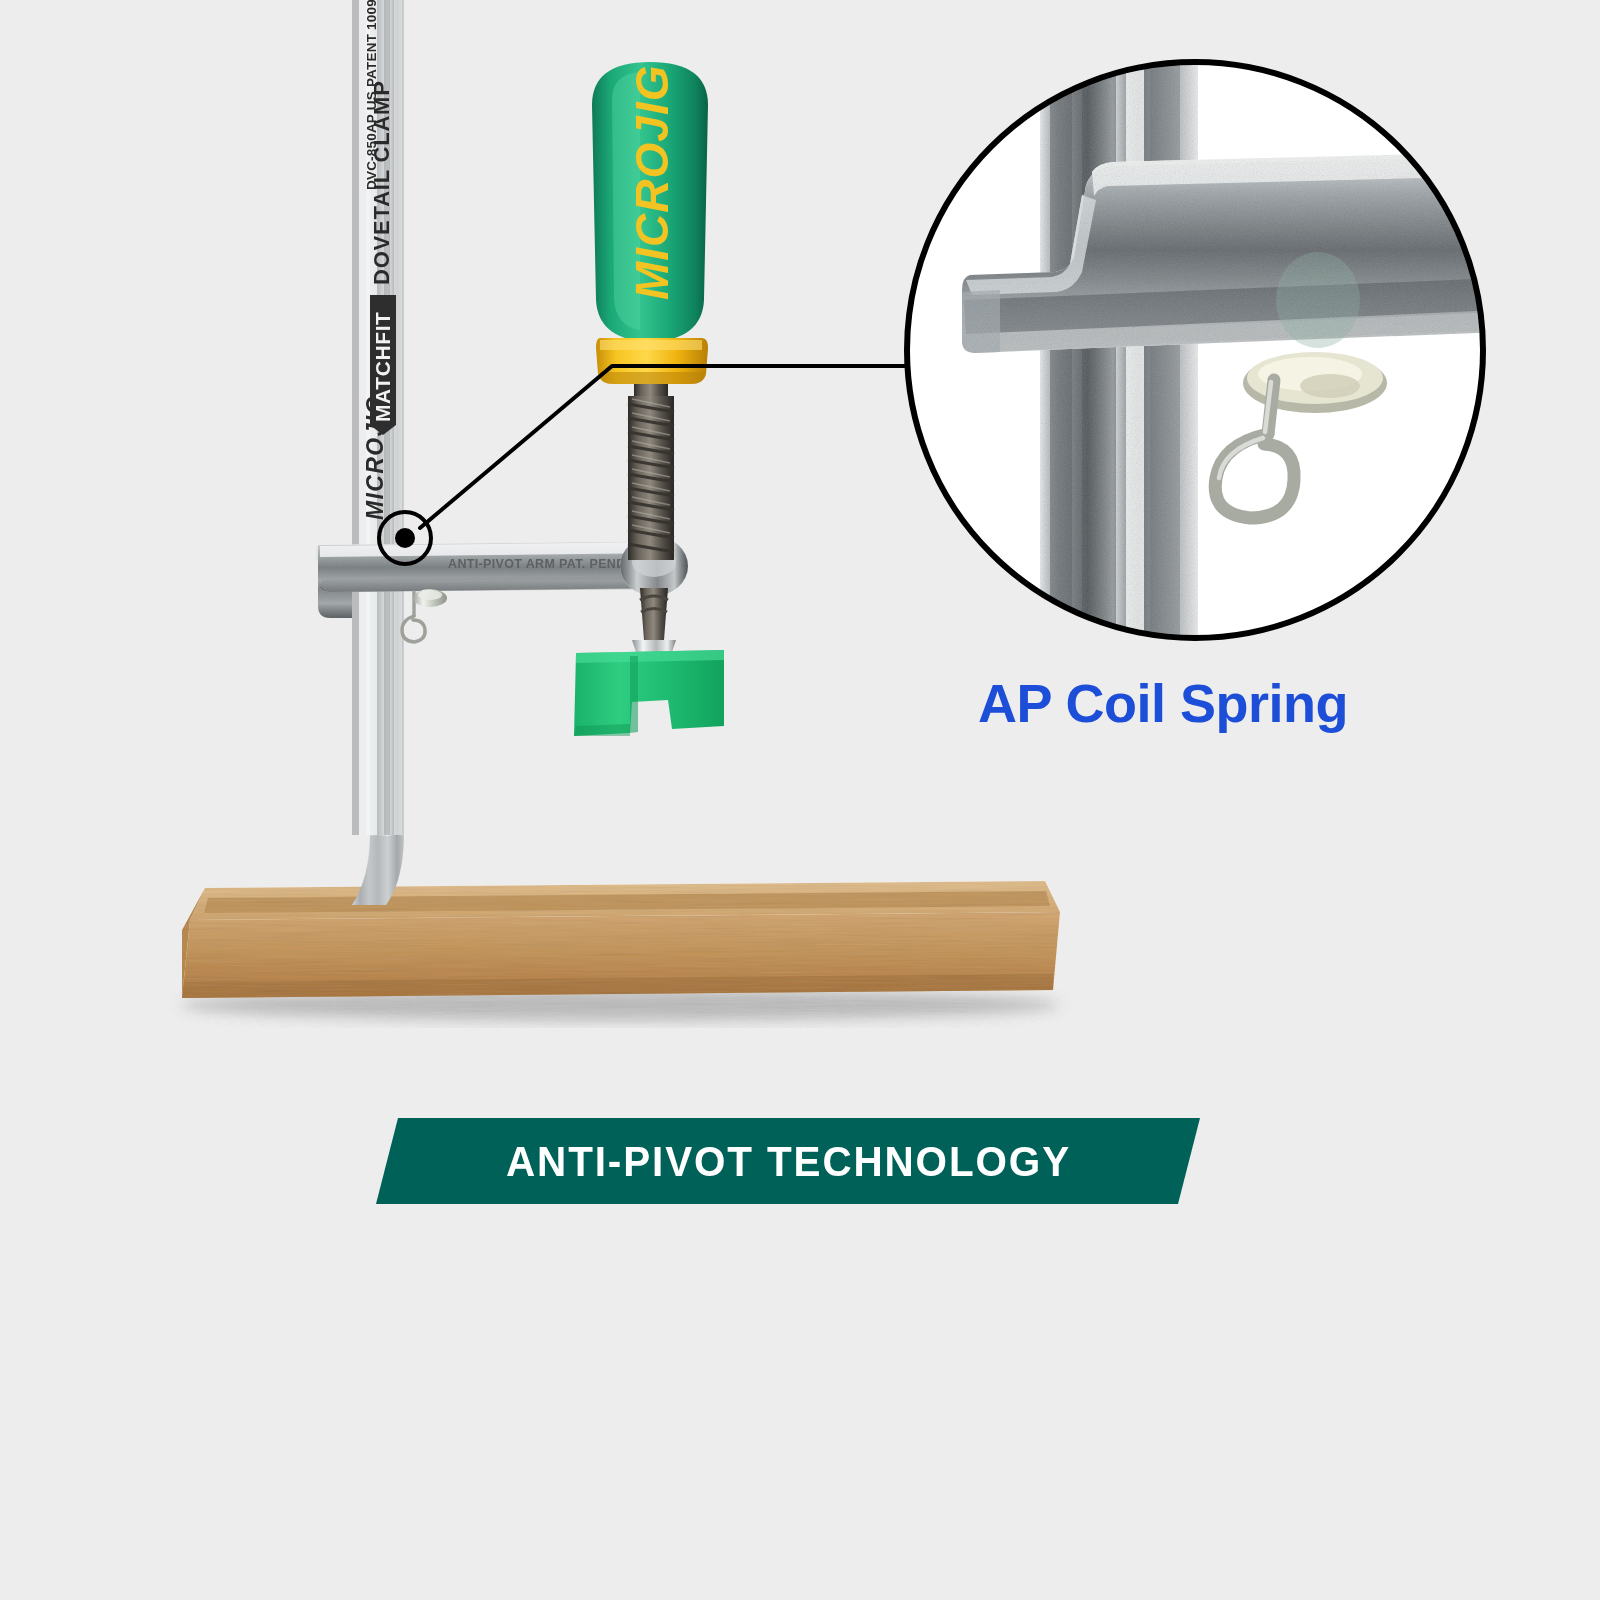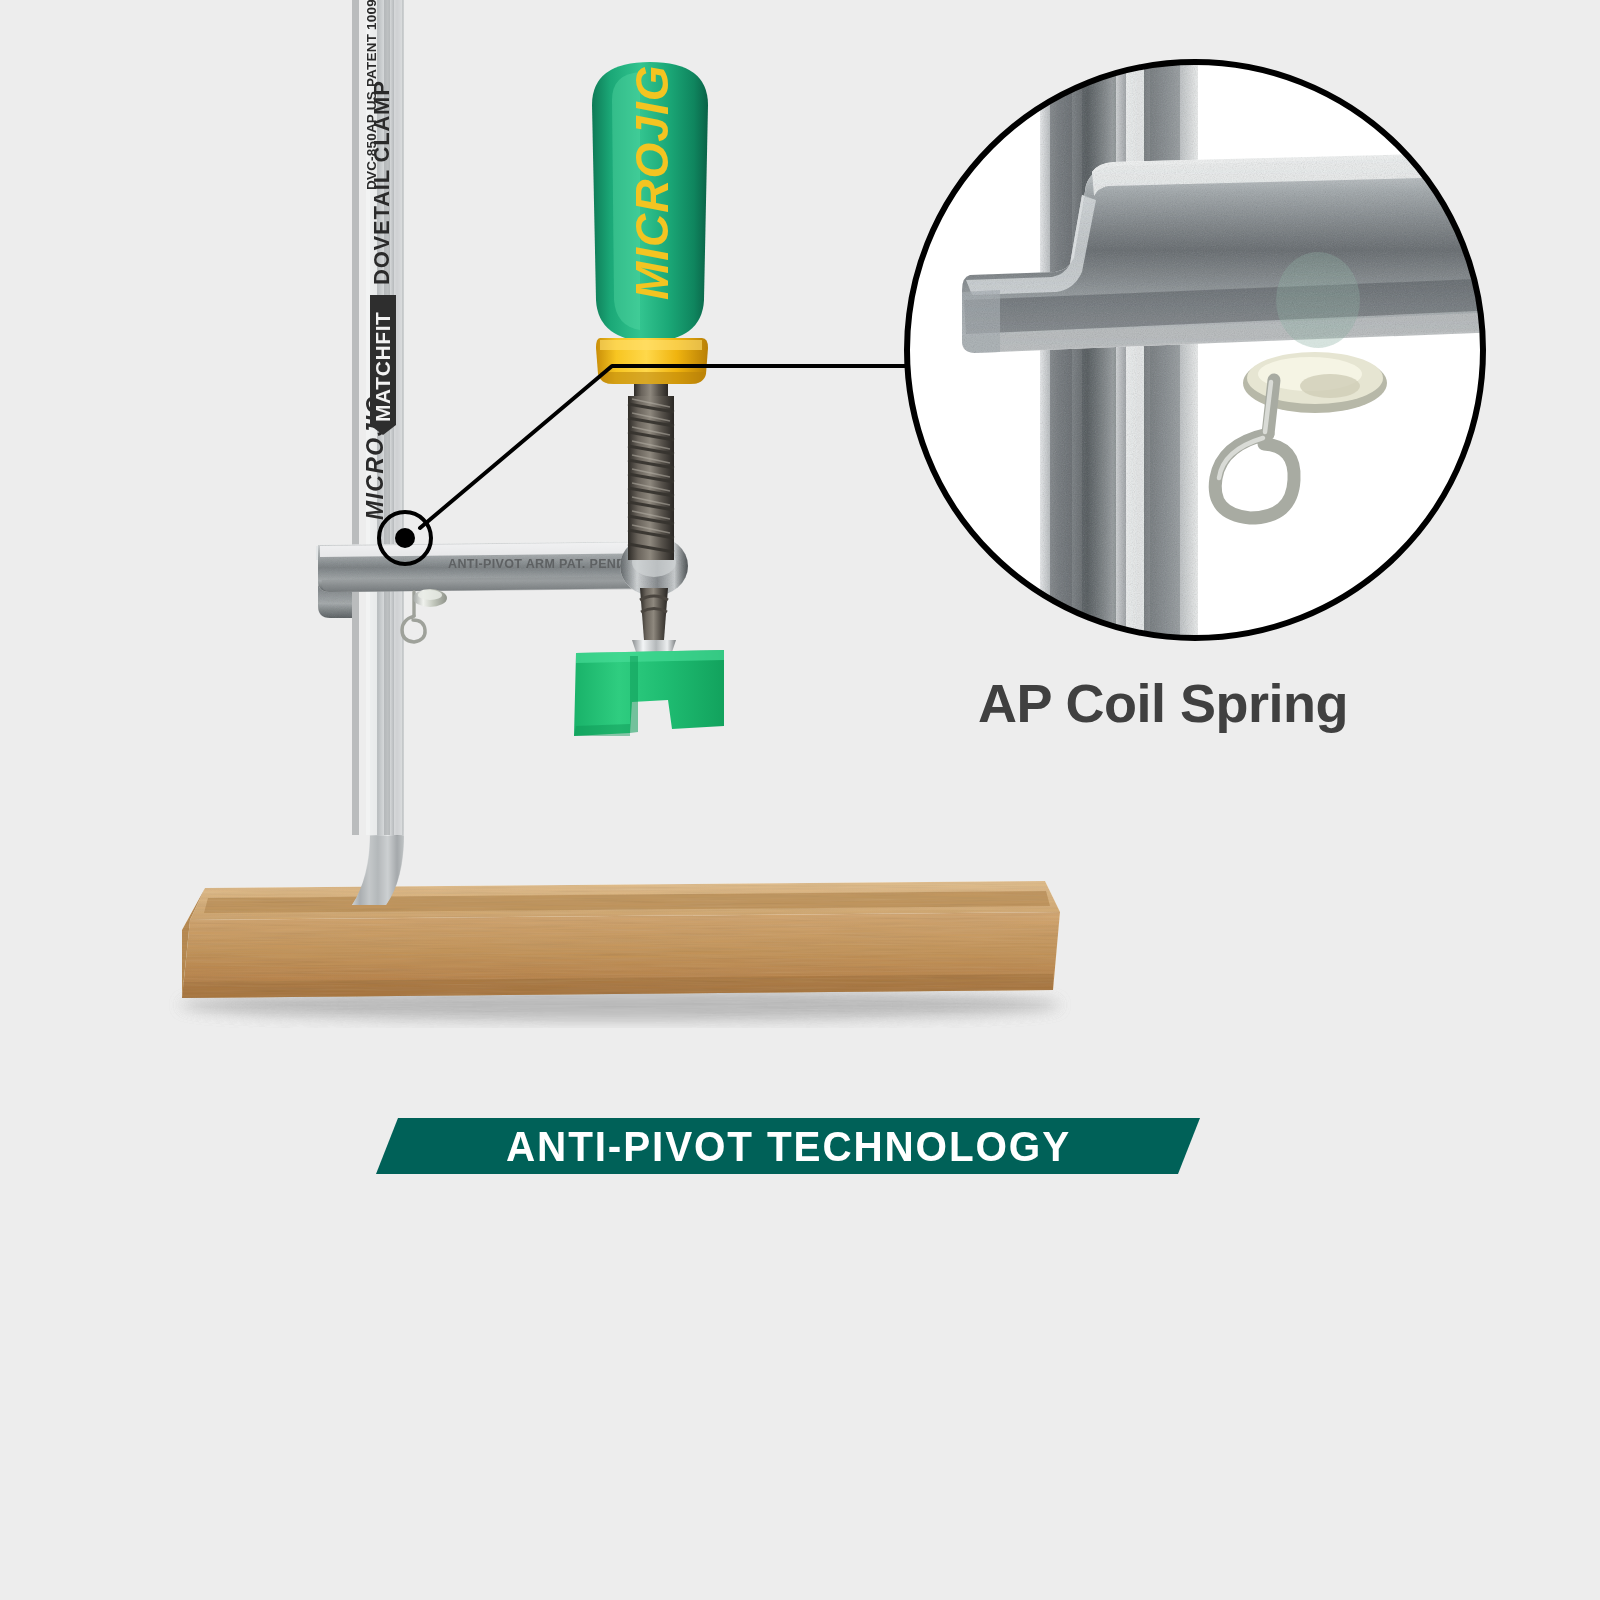--- a/index.html
+++ b/index.html
@@ -29,21 +29,21 @@
     width: 1600px; height: 1080px;
   }
   #photo svg { display: block; }
 
   
   #banner {
     position: absolute;
     left: 376px;
     top: 1118px;
     width: 824px;
-    height: 56px;
+    height: 86px;
     background: #006158;
     clip-path: polygon(22px 0, 100% 0, calc(100% - 22px) 100%, 0 100%);
     display: flex;
     align-items: center;
     justify-content: center;
   }
   #banner-label {
     color: #ffffff;
     font-family: "Liberation Sans Narrow", "Liberation Sans", sans-serif;
     font-weight: bold;
@@ -72,21 +72,21 @@
     display: block;
     transform: scaleX(0.80);
     white-space: nowrap;
   }
 
   
   #mag-label {
     position: absolute;
     left: 978px;
     top: 676px;
-    color: #404040;
+    color: #1d4ed8;
     font-family: "Liberation Sans", sans-serif;
     font-weight: bold;
     font-size: 54px;
     letter-spacing: -0.5px;
     line-height: 1;
     white-space: nowrap;
   }
 </style>
 </head>
 <body>

